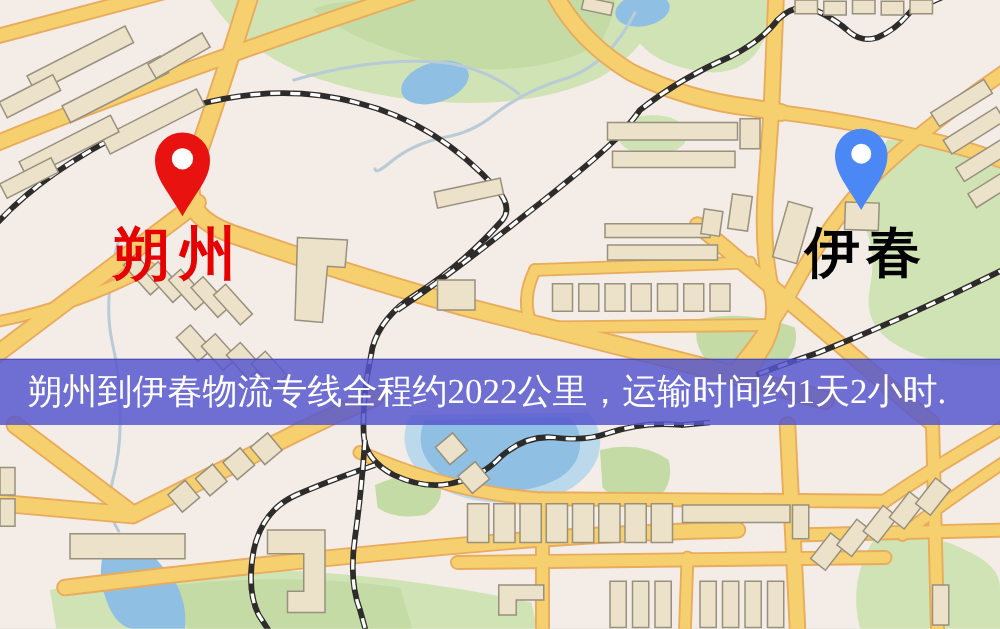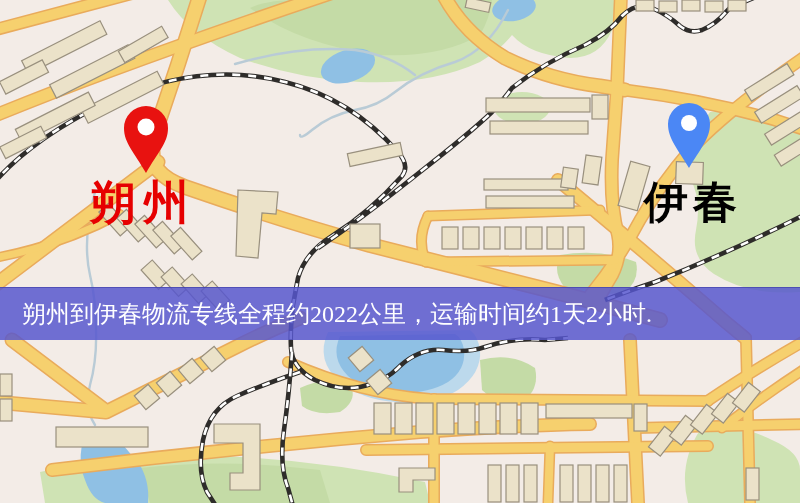--- a/index.html
+++ b/index.html
@@ -17,21 +17,21 @@
   .park2{fill:#c4dba6;stroke:none;}
   .water{fill:var(--water,#8fc0e4);stroke:none;}
   .river{fill:none;stroke:#b9cbd6;stroke-width:2.4;stroke-linecap:round;}
 
   .city-label{position:absolute;font-family:"Liberation Serif","DejaVu Serif",serif;
       font-weight:700;font-size:46px;letter-spacing:7px;line-height:1;white-space:nowrap;}
   .city-label.dest{font-size:44px;letter-spacing:5px;}
 
   .banner{position:absolute;left:0;top:287px;width:800px;height:53px;
       border-top:1px solid rgba(55,55,160,.55);box-sizing:border-box;}
-  .banner-text{display:block;padding-left:22px;line-height:52px;font-size:24px;
+  .banner-text{display:block;padding-left:22px;line-height:52px;font-size:28px;
       font-family:"Liberation Serif","DejaVu Serif",serif;white-space:nowrap;}
 </style>
 </head>
 <body>
 
 <div class="stage">
 
 <svg width="800" height="503" viewBox="0 0 800 503">
 
   <defs>

